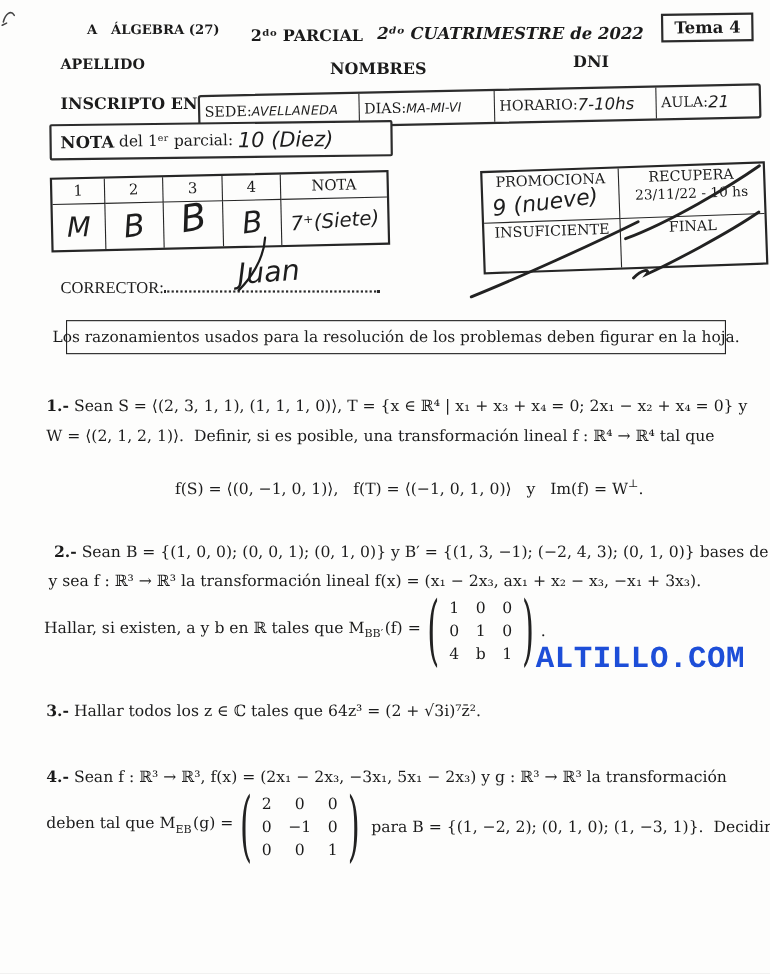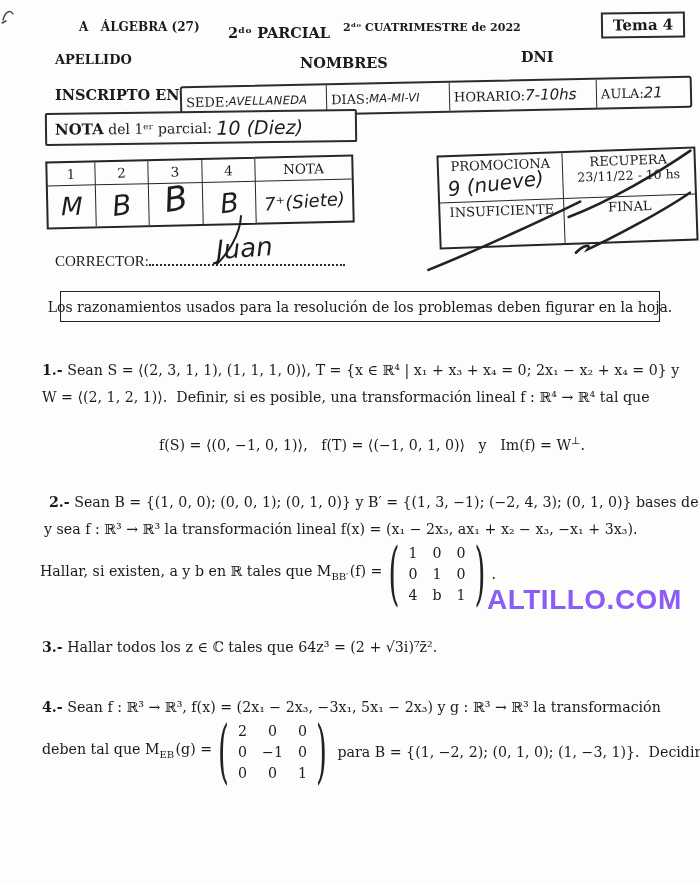--- a/index.html
+++ b/index.html
@@ -51,35 +51,35 @@
     font-size:14px;white-space:pre;}
   
   .line{font-size:14.2px;white-space:pre;line-height:27px;}
   sub{font-size:10px;}
   sup{font-size:10px;}
   .mrow{display:flex;align-items:center;}
   .matrix{display:inline-flex;align-items:center;margin:0 6px;}
   .mparen{font-size:28px;line-height:1;transform:scaleY(2.5);display:inline-block;font-family:"DejaVu Serif",serif;color:#222;}
   .mgrid{display:grid;grid-template-columns:repeat(3,auto);column-gap:15px;row-gap:5px;
     padding:0 9px;font-size:14.2px;text-align:center;}
-  .watermark{font-family:Liberation Sans, sans-serif;font-weight:700;font-size:28px;color:#8b5cf6;letter-spacing:0.5px;}
+  .watermark{font-family:Liberation Mono, monospace;font-weight:700;font-size:28px;color:#1d4ed8;letter-spacing:0.5px;}
   svg{display:block;overflow:visible;}
 </style>
 </head>
 <body>
 
 <div class="sheet">
 
   <svg class="abs" style="left:0;top:4px;" width="16" height="20">
     <path d="M3,16 C5,8 10,5 13,10 M2,19 l4,-2" stroke="#444" stroke-width="1.4" fill="none" stroke-linecap="round"></path>
   </svg>
 
   <div class="abs b pre" style="left:55px;top:20px;font-size:12px;margin-left:24px;">A   ÁLGEBRA (27)</div>
   <div class="abs b pre" style="left:228px;top:24px;font-size:14.5px;">2ᵈᵒ PARCIAL</div>
-  <div class="abs b pre" style="left:343px;top:21px;font-size:11px;">2ᵈᵒ CUATRIMESTRE de 2022</div>
+  <div class="abs b pre" style="left:343px;top:21px;font-size:15px;font-style:italic;">2ᵈᵒ CUATRIMESTRE de 2022</div>
   <div class="abs tema-box" style="left:601px;top:12px;">
     <span>Tema 4</span>
   </div>
 
   <div class="abs b" style="left:55px;top:52px;font-size:13px;">APELLIDO</div>
   <div class="abs b" style="left:300px;top:54px;font-size:14.5px;">NOMBRES</div>
   <div class="abs b" style="left:521px;top:48px;font-size:14.5px;">DNI</div>
 
   <div class="abs b" style="left:55px;top:86px;font-size:14.5px;">INSCRIPTO EN:</div>
   <div class="abs insc-box" style="left:180px;top:81px;width:508px;">

